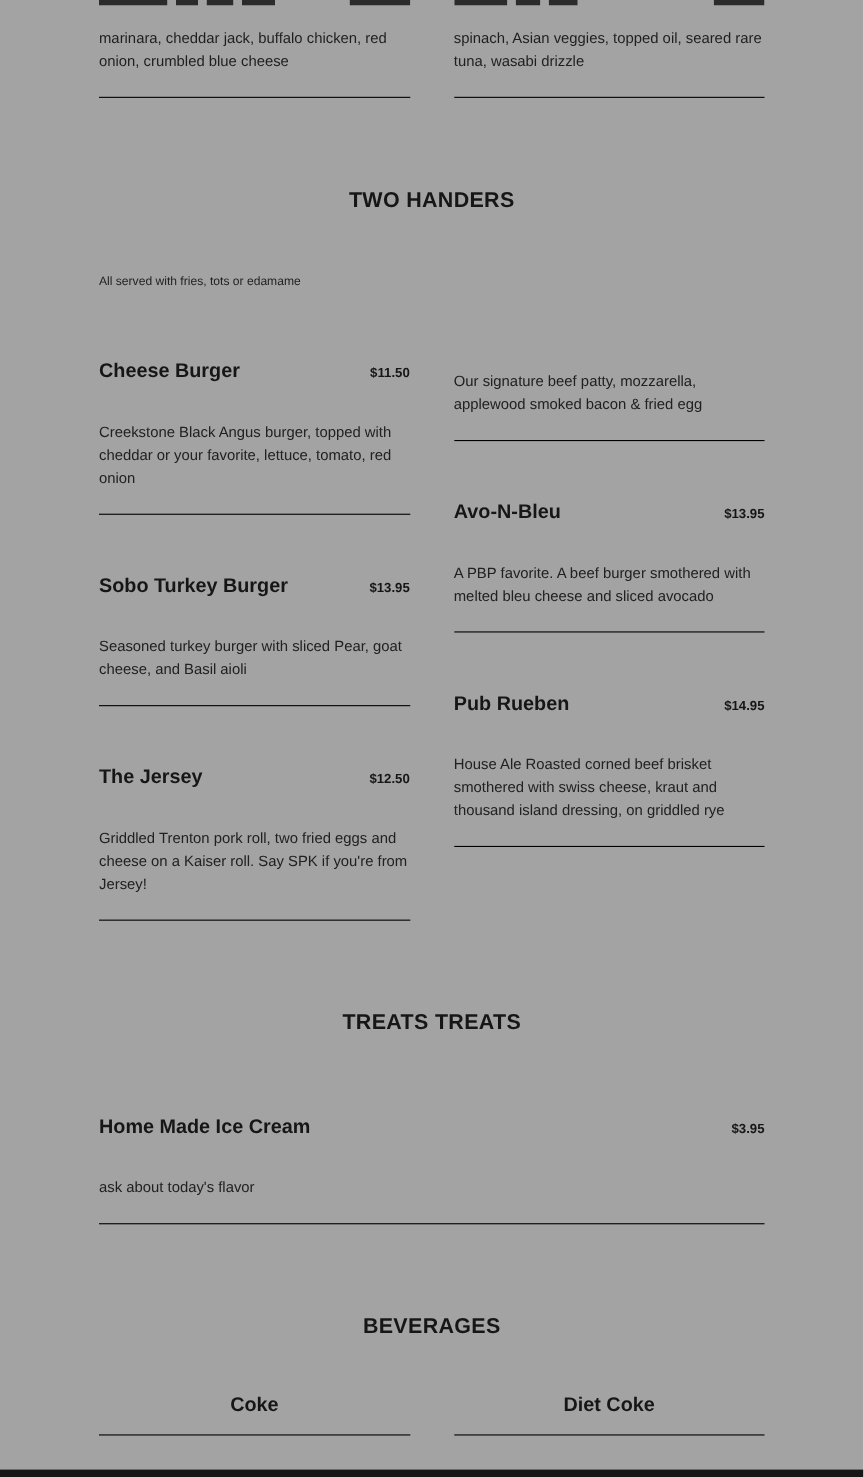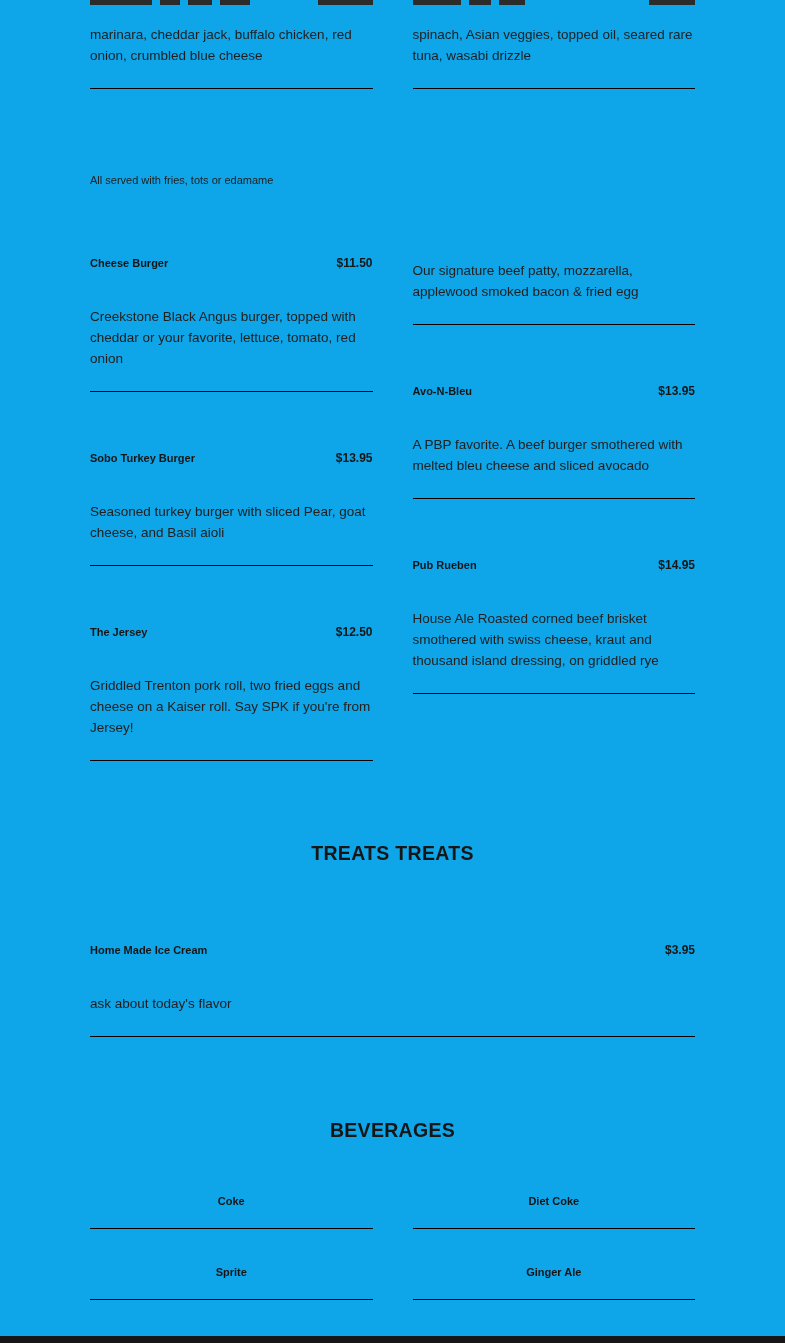--- a/index.html
+++ b/index.html
@@ -2,21 +2,21 @@
 <html><head>
 <meta charset="utf-8">
 <style>
   * { margin: 0; padding: 0; box-sizing: border-box; }
   html, body { background: #ffffff; }
   .page {
     position: relative;
     width: 785px;
     height: 1343px;
     margin: 0 auto;
-    background: #0ea5e9;
+    background: #a3a3a3;
     overflow: hidden;
     font-family: "Liberation Sans", "DejaVu Sans", sans-serif;
     color: #1f1f1f;
   }
   .content { margin: 0 90px; width: 605px; }
 
   
   .cols { display: grid; grid-template-columns: 1fr 1fr; column-gap: 40px; align-items: start; }
   .col  { display: block; }
 
@@ -38,21 +38,21 @@
     line-height: 24px;
     letter-spacing: 0.3px;
     color: #161616;
   }
   .section-note { margin-top: 52px; font-size: 11px; line-height: 21px; }
 
   
   .item { margin-top: 31px; }
   .item:first-child { margin-top: 0; }
   .item-head { display: flex; justify-content: space-between; align-items: baseline; }
-  .item-name  { font-size: 11px; font-weight: bold; line-height: 22px; color: #161616; }
+  .item-name  { font-size: 18px; font-weight: bold; line-height: 22px; color: #161616; }
   .item-price { font-size: 12px; font-weight: bold; line-height: 22px; color: #161616; white-space: nowrap; margin-top: 24px; }
   .item-desc  { margin-top: 32px; font-size: 13.5px; line-height: 21px; color: #212121; }
   .item .rule { margin-top: 22px; }
 
   
   .sec-two-handers  { margin-top: 81px; }
   .sec-two-handers .items-grid { margin-top: 37px; }
   .sec-sweet-treats { margin-top: 80px; }
   .sec-sweet-treats .item { margin-top: 50px; }
   .sec-beverages    { margin-top: 81px; }
@@ -99,20 +99,21 @@
             <span class="frag" style="width:26px"></span>
           </div>
           <span class="frag" style="width:46px"></span>
         </div>
         <div class="cutoff-desc">spinach, Asian veggies, topped oil, seared rare tuna, wasabi drizzle</div>
         <div class="rule"></div>
       </div>
     </div>
 
     <div class="sec-two-handers">
+      <div class="section-title">TWO HANDERS</div>
       <div class="section-note">All served with fries, tots or edamame</div>
 
       <div class="cols items-grid">
         <div class="col">
 
           <div class="item">
             <div class="item-head">
               <span class="item-name">Cheese Burger</span>
               <span class="item-price">$11.50</span>
             </div>

